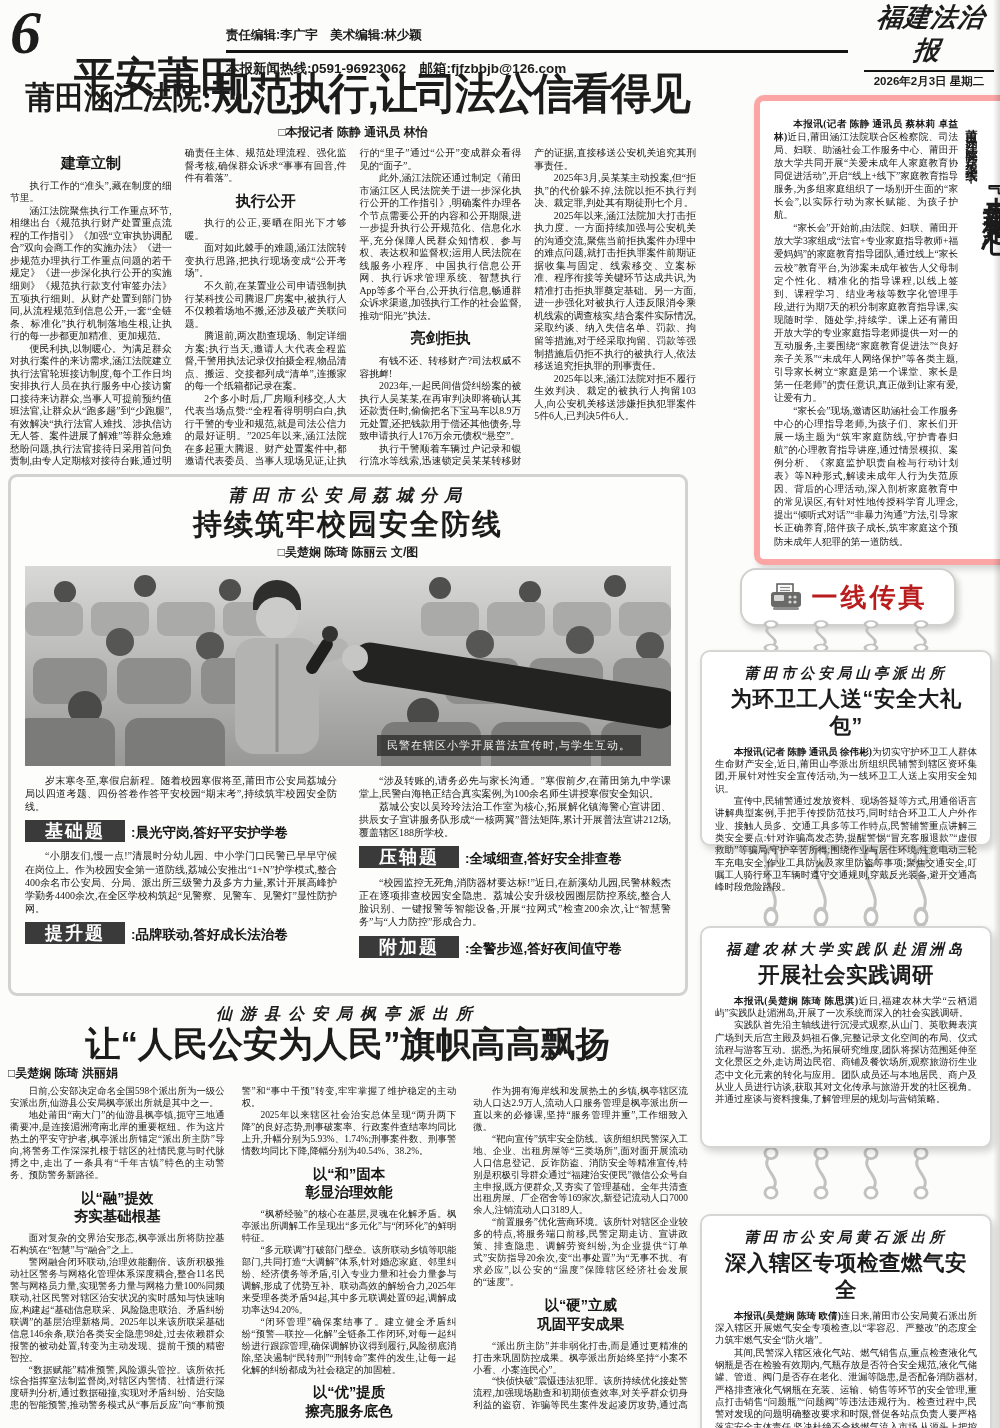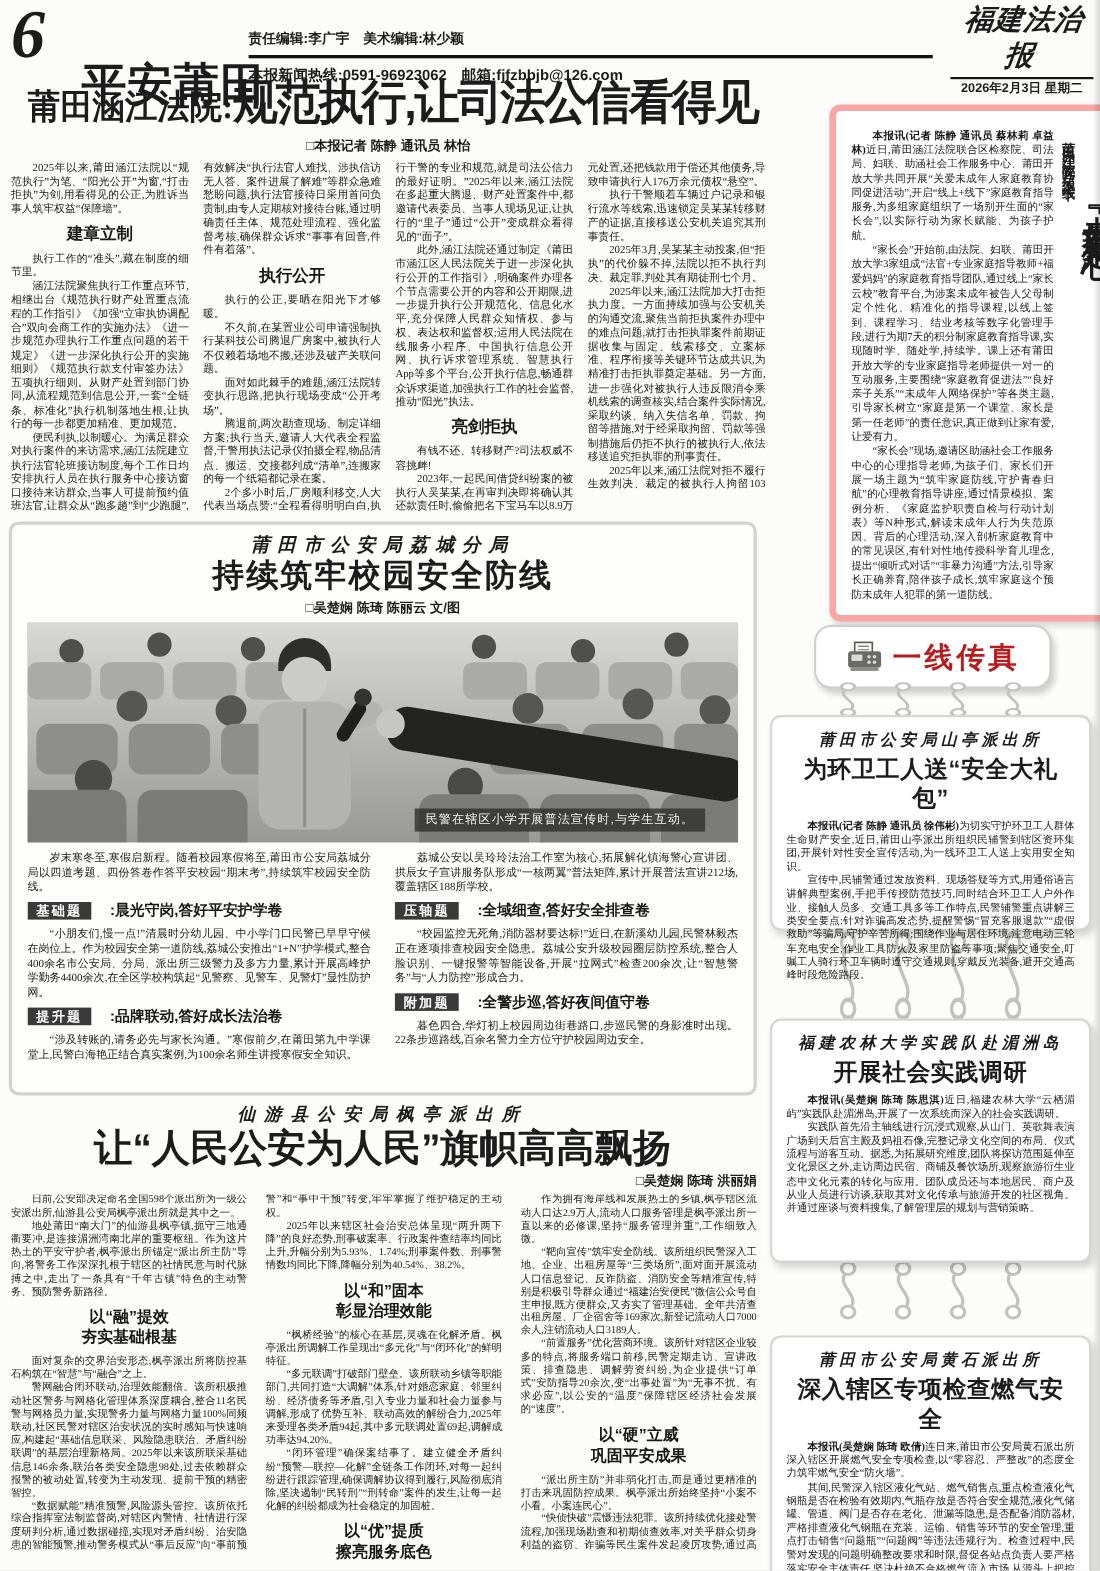--- a/index.html
+++ b/index.html
@@ -20,21 +20,21 @@
   .date{margin-top:3px;border-top:2.5px solid #141414;padding-top:4px;font:700 11.5px/1 "Liberation Sans",sans-serif;}
 
   
   .flow{text-align:justify;color:#171717;}
   .para{margin:0;text-indent:2em;}
   .lead{font-weight:700;}
   .flow-h{font:700 15px/1.25 "Liberation Sans",sans-serif;text-align:center;margin:7px 0;text-indent:0;}
   .flow-h2{font:700 14.5px/1.3 "Liberation Sans",sans-serif;text-align:center;white-space:pre-line;
         margin:7px 0;text-indent:0;}
   .flow-tag{font:700 13.5px/1.35 "Liberation Sans",sans-serif;margin:6px 0;text-indent:0;}
-  .tagbox{background:#3a3a3a;color:#fff;padding:1px 8px;margin-right:17px;font-size:12px;letter-spacing:2px;}
+  .tagbox{background:#3a3a3a;color:#fff;padding:1px 20px;margin-right:6px;font-size:18px;letter-spacing:2px;}
 
   
   .main-head{position:absolute;top:72px;left:8px;width:690px;text-align:center;white-space:nowrap;
         transform:scaleX(.95);}
   .mk{font:600 31px/1 "Liberation Serif",serif;}
   .mh{font:900 43px/1 "Liberation Sans",sans-serif;letter-spacing:-2px;}
   .main-byline{position:absolute;top:124px;left:8px;width:690px;text-align:center;
         font:700 12px/1.4 "Liberation Sans",sans-serif;}
   .main-flow{position:absolute;top:147px;left:10px;width:686px;height:324px;
         column-count:4;column-gap:13px;font-size:9.8px;line-height:1.28;overflow:hidden;}
@@ -49,21 +49,21 @@
   .photo-caption{position:absolute;right:30px;bottom:10px;background:rgba(45,45,45,.78);color:#f3f3f3;
         font:400 11px/1.7 "Liberation Sans",sans-serif;padding:1px 10px;letter-spacing:1px;}
   .school-flow{margin-top:8px;height:198px;column-count:2;column-gap:22px;font-size:10px;
         line-height:1.32;overflow:hidden;}
 
   
   .bot-kicker{position:absolute;top:1004px;left:8px;width:680px;text-align:center;
         font:italic 600 16px/1.2 "Liberation Serif",serif;letter-spacing:8px;}
   .bot-head{position:absolute;top:1024px;left:8px;width:680px;text-align:center;
         font:900 35px/1.12 "Liberation Sans",sans-serif;}
-  .bot-byline{position:absolute;top:1066px;left:8px;width:680px;text-align:right;
+  .bot-byline{position:absolute;top:1066px;left:8px;width:680px;text-align:left;
         font:700 12px/1.3 "Liberation Sans",sans-serif;}
   .bot-flow{position:absolute;top:1086px;left:10px;width:678px;height:336px;
         column-count:3;column-gap:17px;font-size:9.4px;line-height:1.27;overflow:hidden;}
 
   
   .family-box{position:absolute;left:730px;top:95px;width:292px;height:470px;border:6px solid #fca5a5;
         border-radius:10px;box-shadow:3px 4px 7px rgba(0,0,0,.16);background:#fff;box-sizing:border-box;
         padding:16px 10px 12px 14px;display:flex;gap:6px;margin-left:24px;}
   .family-flow{flex:1;font-size:9.6px;line-height:1.36;overflow:hidden;}
   .vert-wrap{position:relative;width:66px;flex:none;}
@@ -107,29 +107,28 @@
   <div class="brand">
     <div class="logo">福建法治报</div>
     <div class="date">2026年2月3日 星期二</div>
   </div>
 
   <div class="main-head">
     <span class="mk">莆田涵江法院:</span><span class="mh">规范执行,让司法公信看得见</span>
   </div>
   <div class="main-byline">□本报记者 陈静 通讯员 林怡</div>
   <div class="flow main-flow">
-      <p class="para">2025年以来,莆田涵江法院以“规范执行”为笔、“阳光公开”为窗,“打击拒执”为剑,用看得见的公正,为胜诉当事人筑牢权益“保障墙”。</p>
       <h3 class="flow-h">建章立制</h3>
       <p class="para">执行工作的“准头”,藏在制度的细节里。</p>
       <p class="para">涵江法院聚焦执行工作重点环节,相继出台《规范执行财产处置重点流程的工作指引》《加强“立审执协调配合”双向会商工作的实施办法》《进一步规范办理执行工作重点问题的若干规定》《进一步深化执行公开的实施细则》《规范执行款支付审签办法》五项执行细则。从财产处置到部门协同,从流程规范到信息公开,一套“全链条、标准化”执行机制落地生根,让执行的每一步都更加精准、更加规范。</p>
       <p class="para">便民利执,以制暖心。为满足群众对执行案件的来访需求,涵江法院建立执行法官轮班接访制度,每个工作日均安排执行人员在执行服务中心接访窗口接待来访群众,当事人可提前预约值班法官,让群众从“跑多趟”到“少跑腿”,有效解决“执行法官人难找、涉执信访无人答、案件进展了解难”等群众急难愁盼问题,执行法官接待日采用首问负责制,由专人定期核对接待台账,通过明确责任主体、规范处理流程、强化监督考核,确保群众诉求“事事有回音,件件有着落”。</p>
       <h3 class="flow-h">执行公开</h3>
       <p class="para">执行的公正,要晒在阳光下才够暖。</p>
+      <p class="para">面对如此棘手的难题,涵江法院转变执行思路,把执行现场变成“公开考场”。</p>
       <p class="para">不久前,在某置业公司申请强制执行某科技公司腾退厂房案中,被执行人不仅赖着场地不搬,还涉及破产关联问题。</p>
-      <p class="para">面对如此棘手的难题,涵江法院转变执行思路,把执行现场变成“公开考场”。</p>
       <p class="para">腾退前,两次勘查现场、制定详细方案;执行当天,邀请人大代表全程监督,干警用执法记录仪拍摄全程,物品清点、搬运、交接都列成“清单”,连搬家的每一个纸箱都记录在案。</p>
       <p class="para">2个多小时后,厂房顺利移交,人大代表当场点赞:“全程看得明明白白,执行干警的专业和规范,就是司法公信力的最好证明。”2025年以来,涵江法院在多起重大腾退、财产处置案件中,都邀请代表委员、当事人现场见证,让执行的“里子”通过“公开”变成群众看得见的“面子”。</p>
       <p class="para">此外,涵江法院还通过制定《莆田市涵江区人民法院关于进一步深化执行公开的工作指引》,明确案件办理各个节点需要公开的内容和公开期限,进一步提升执行公开规范化、信息化水平,充分保障人民群众知情权、参与权、表达权和监督权;运用人民法院在线服务小程序、中国执行信息公开网、执行诉求管理系统、智慧执行App等多个平台,公开执行信息,畅通群众诉求渠道,加强执行工作的社会监督,推动“阳光”执法。</p>
       <h3 class="flow-h">亮剑拒执</h3>
       <p class="para">有钱不还、转移财产?司法权威不容挑衅!</p>
       <p class="para">2023年,一起民间借贷纠纷案的被执行人吴某某,在再审判决即将确认其还款责任时,偷偷把名下宝马车以8.9万元处置,还把钱款用于偿还其他债务,导致申请执行人176万余元债权“悬空”。</p>
       <p class="para">执行干警顺着车辆过户记录和银行流水等线索,迅速锁定吴某某转移财产的证据,直接移送公安机关追究其刑事责任。</p>
       <p class="para">2025年3月,吴某某主动投案,但“拒执”的代价躲不掉,法院以拒不执行判决、裁定罪,判处其有期徒刑七个月。</p>
       <p class="para">2025年以来,涵江法院加大打击拒执力度。一方面持续加强与公安机关的沟通交流,聚焦当前拒执案件办理中的难点问题,就打击拒执罪案件前期证据收集与固定、线索移交、立案标准、程序衔接等关键环节达成共识,为精准打击拒执罪奠定基础。另一方面,进一步强化对被执行人违反限消令乘机线索的调查核实,结合案件实际情况,采取约谈、纳入失信名单、罚款、拘留等措施,对于经采取拘留、罚款等强制措施后仍拒不执行的被执行人,依法移送追究拒执罪的刑事责任。</p>
       <p class="para">2025年以来,涵江法院对拒不履行生效判决、裁定的被执行人拘留103人,向公安机关移送涉嫌拒执犯罪案件5件6人,已判决5件6人。</p>

